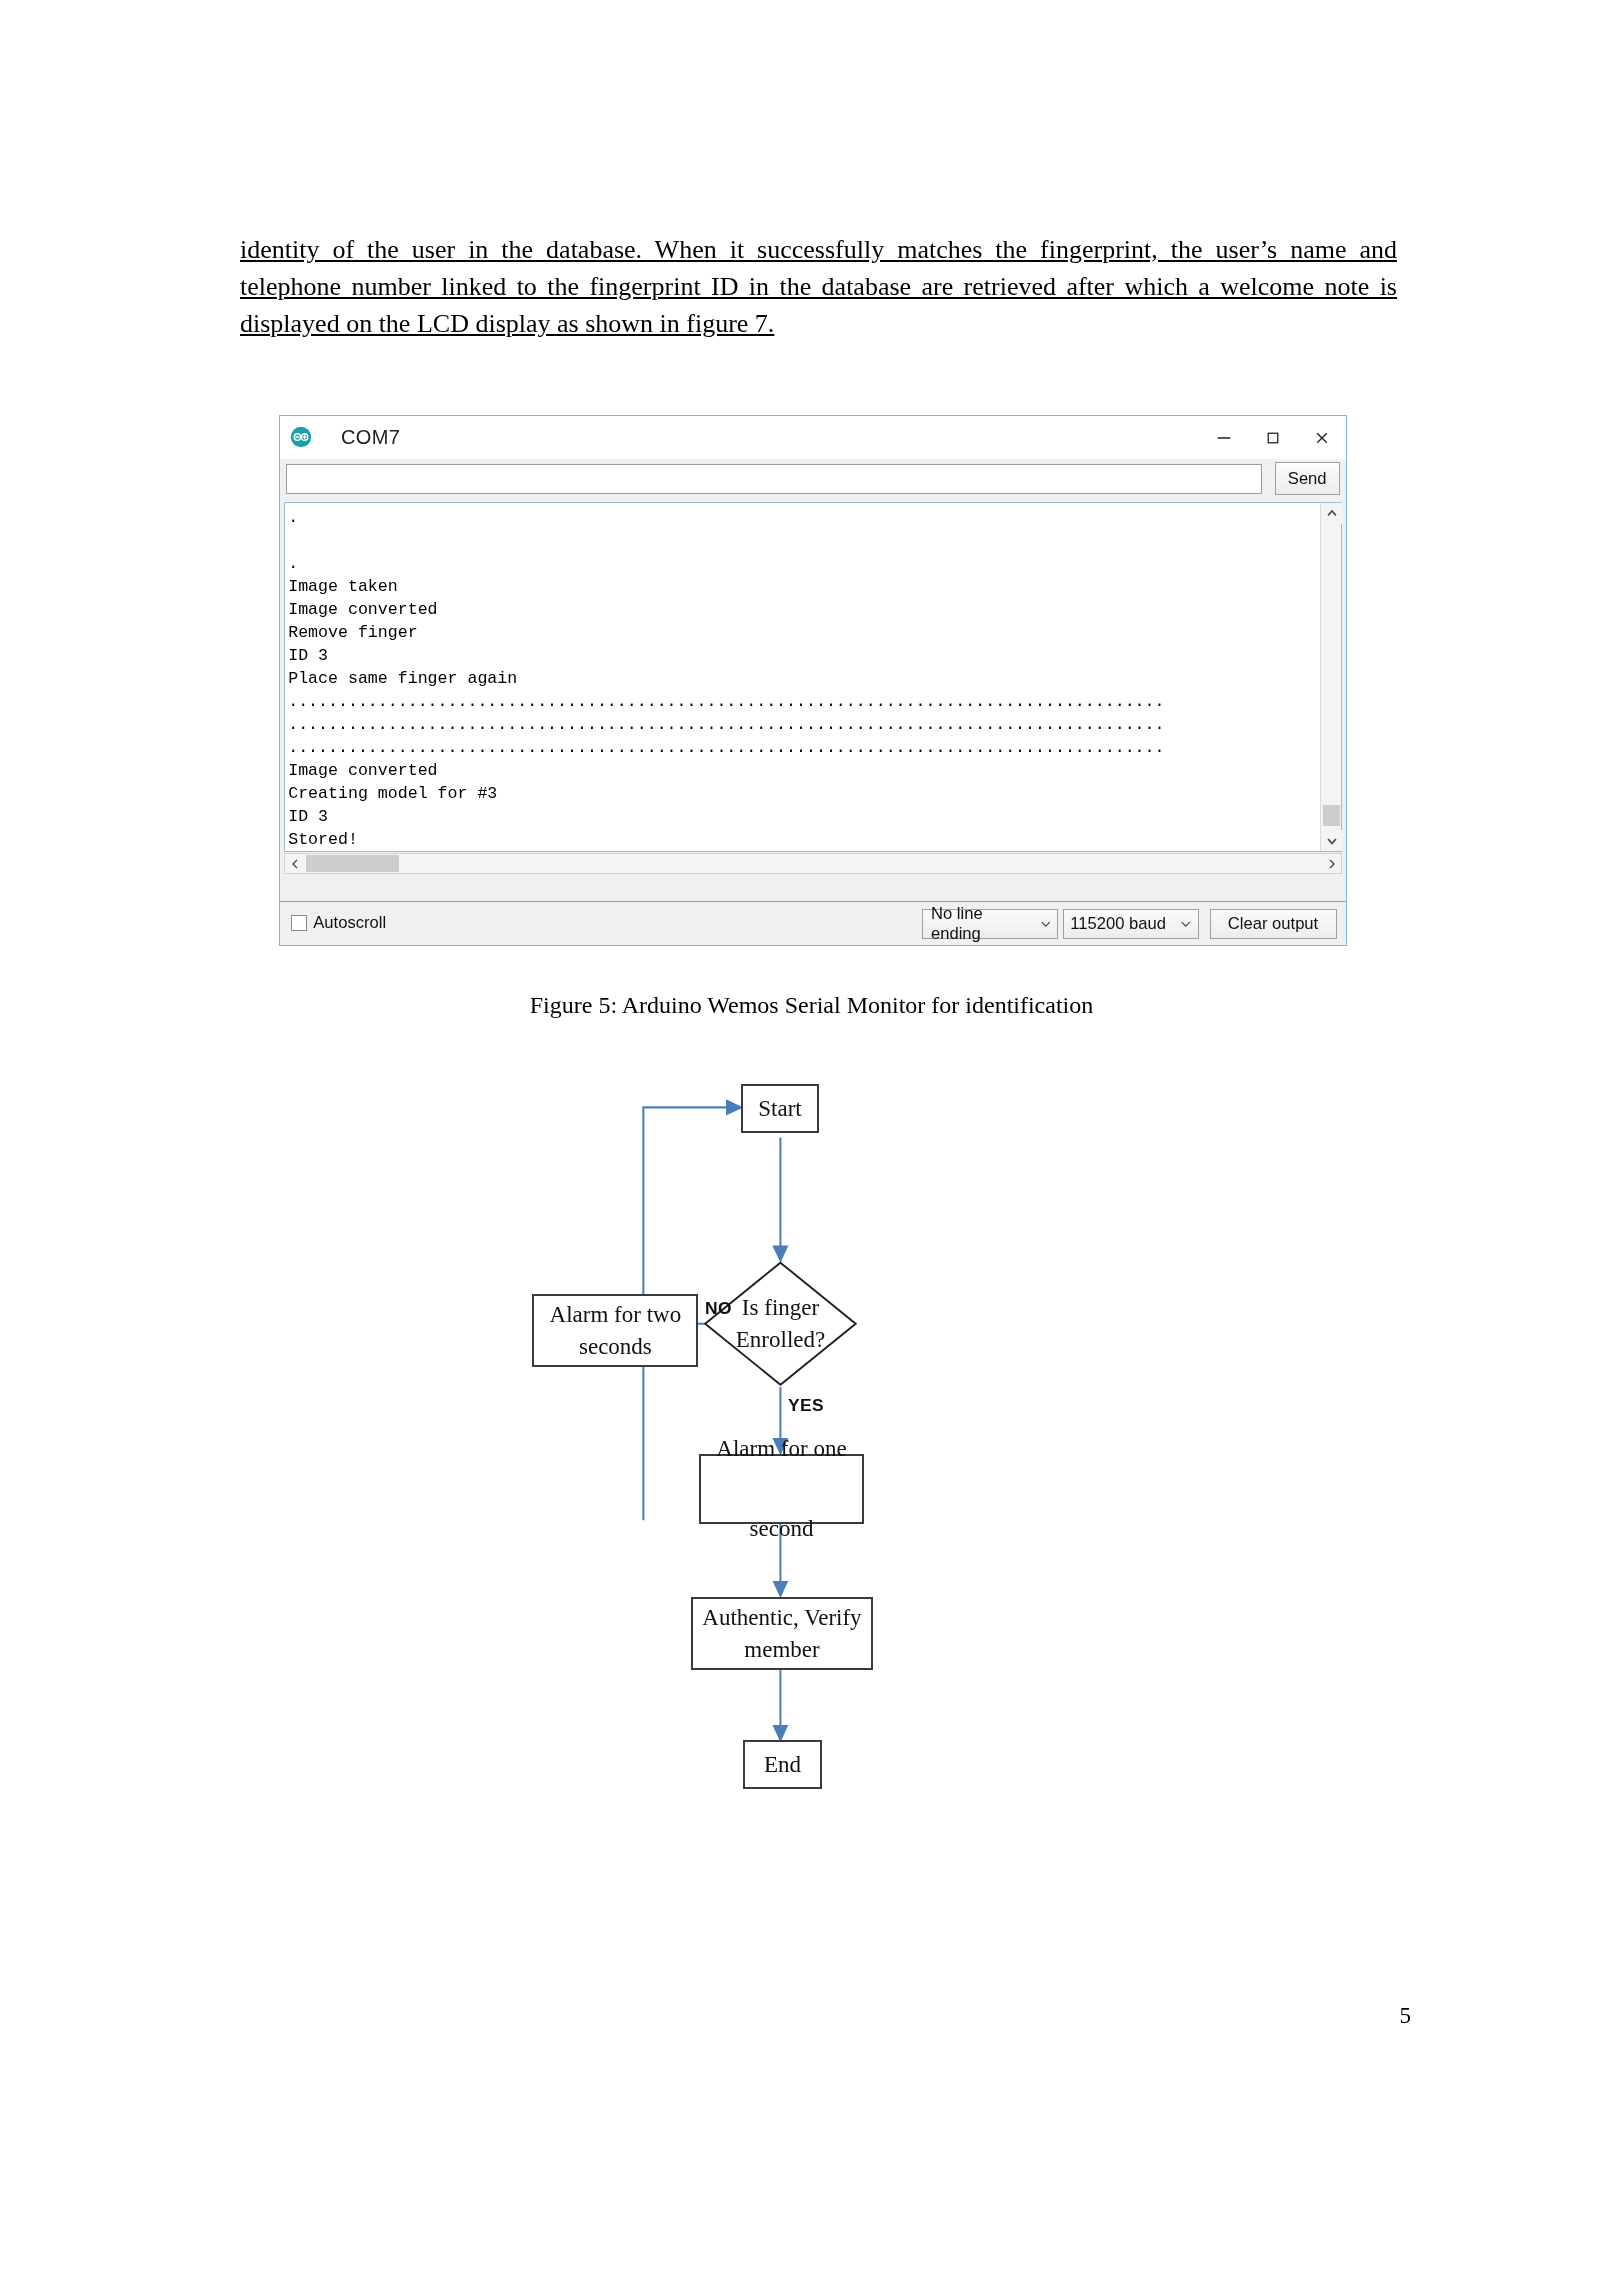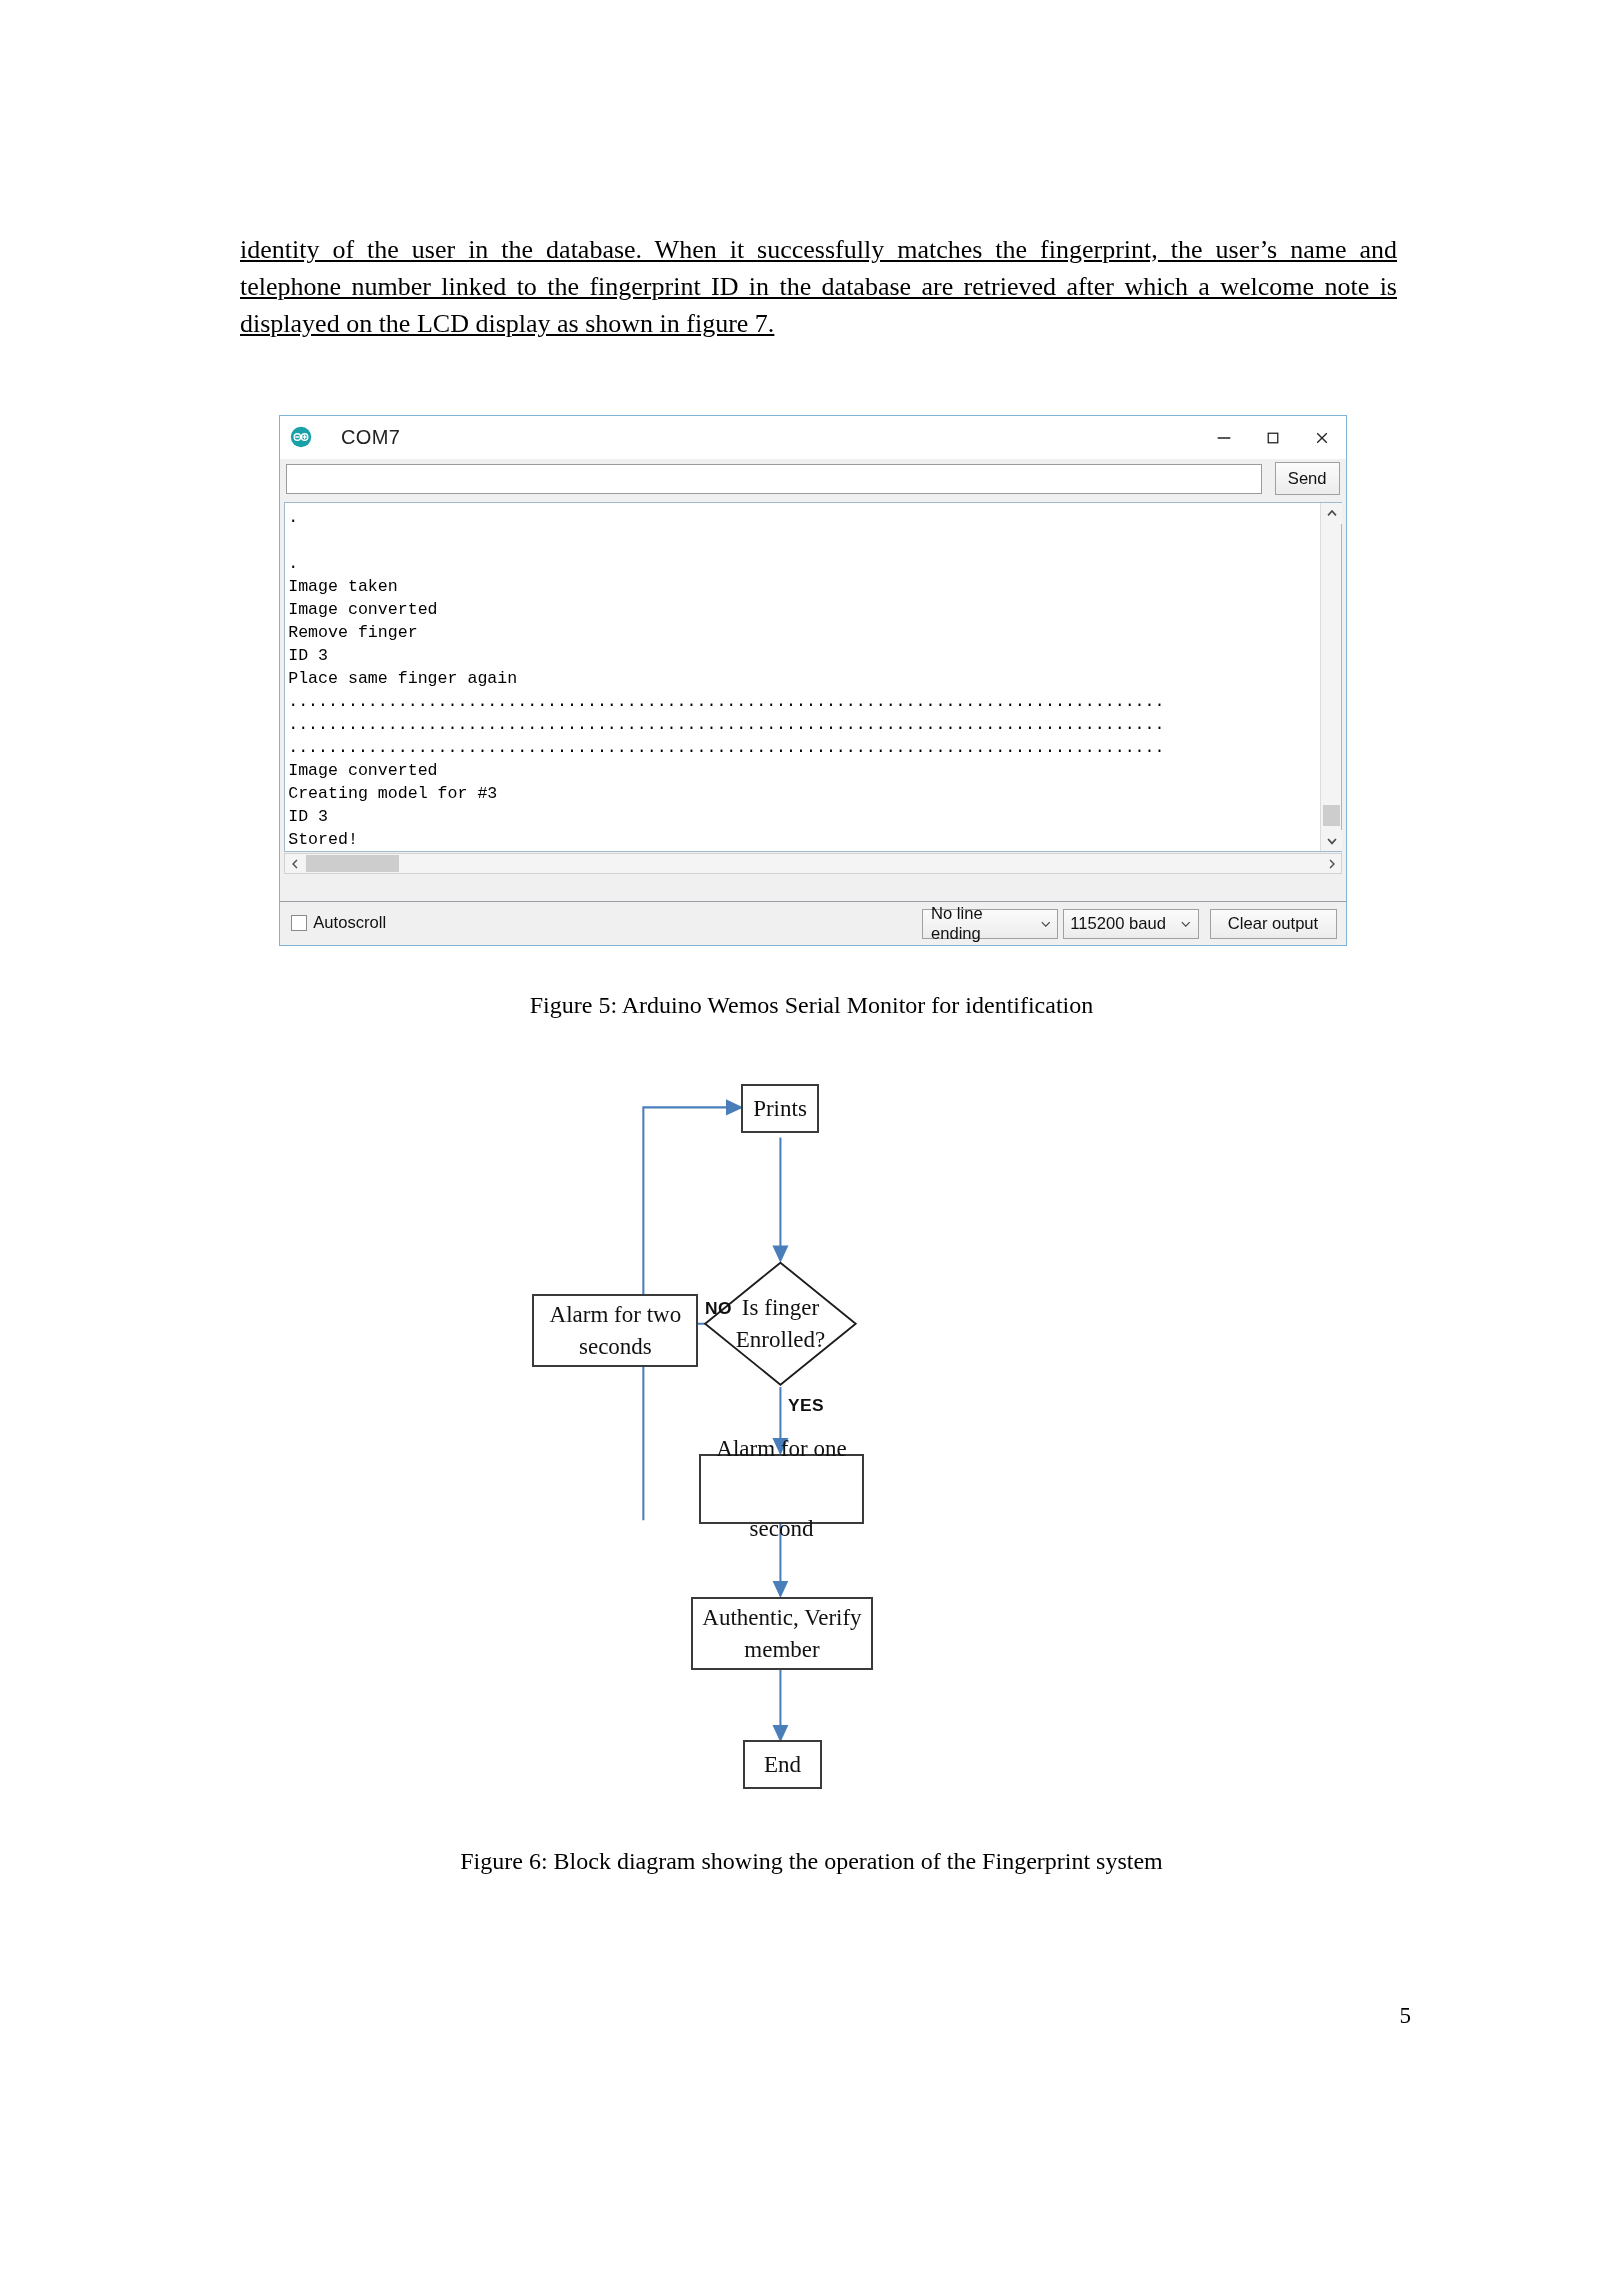--- a/index.html
+++ b/index.html
@@ -507,21 +507,21 @@
 
         <path d="M 335,570 L 335,663" marker-end="url(#ah)"></path>
 
         <path d="M 335,755 L 335,845" marker-end="url(#ah)"></path>
       </g>
 
       <polygon points="335,243 430,320 335,397 240,320" fill="#ffffff" stroke="#1e1e1e" stroke-width="2.4"></polygon>
     </svg>
 
     <div class="fc-node" style="left:226px; top:14.3px; width:78px; height:49px;">
-      <span>Prints</span>
+      <span>Start</span>
     </div>
 
     <div class="fc-diamond-label" style="left:202px; top:223px; width:127px; height:62px; flex-direction:column;">
       <span>Is finger</span>
       <span>Enrolled?</span>
     </div>
 
     <div class="fc-node" style="left:17.4px; top:224px; width:166px; height:73px; flex-direction:column;">
       <span>Alarm for two</span>
       <span>seconds</span>
@@ -539,18 +539,17 @@
     <div class="fc-node" style="left:176px; top:527px; width:182px; height:73px; flex-direction:column;">
       <span>Authentic, Verify</span>
       <span>member</span>
     </div>
 
     <div class="fc-node" style="left:228px; top:670px; width:79px; height:49px;">
       <span>End</span>
     </div>
   </div>
 
-  <div class="caption caption-fig6">Figure 6: Block diagram showing the operation of the Fingerprint system</div>
 
   <div class="page-number">5</div>
 
 </div>
 
 
 </body></html>

